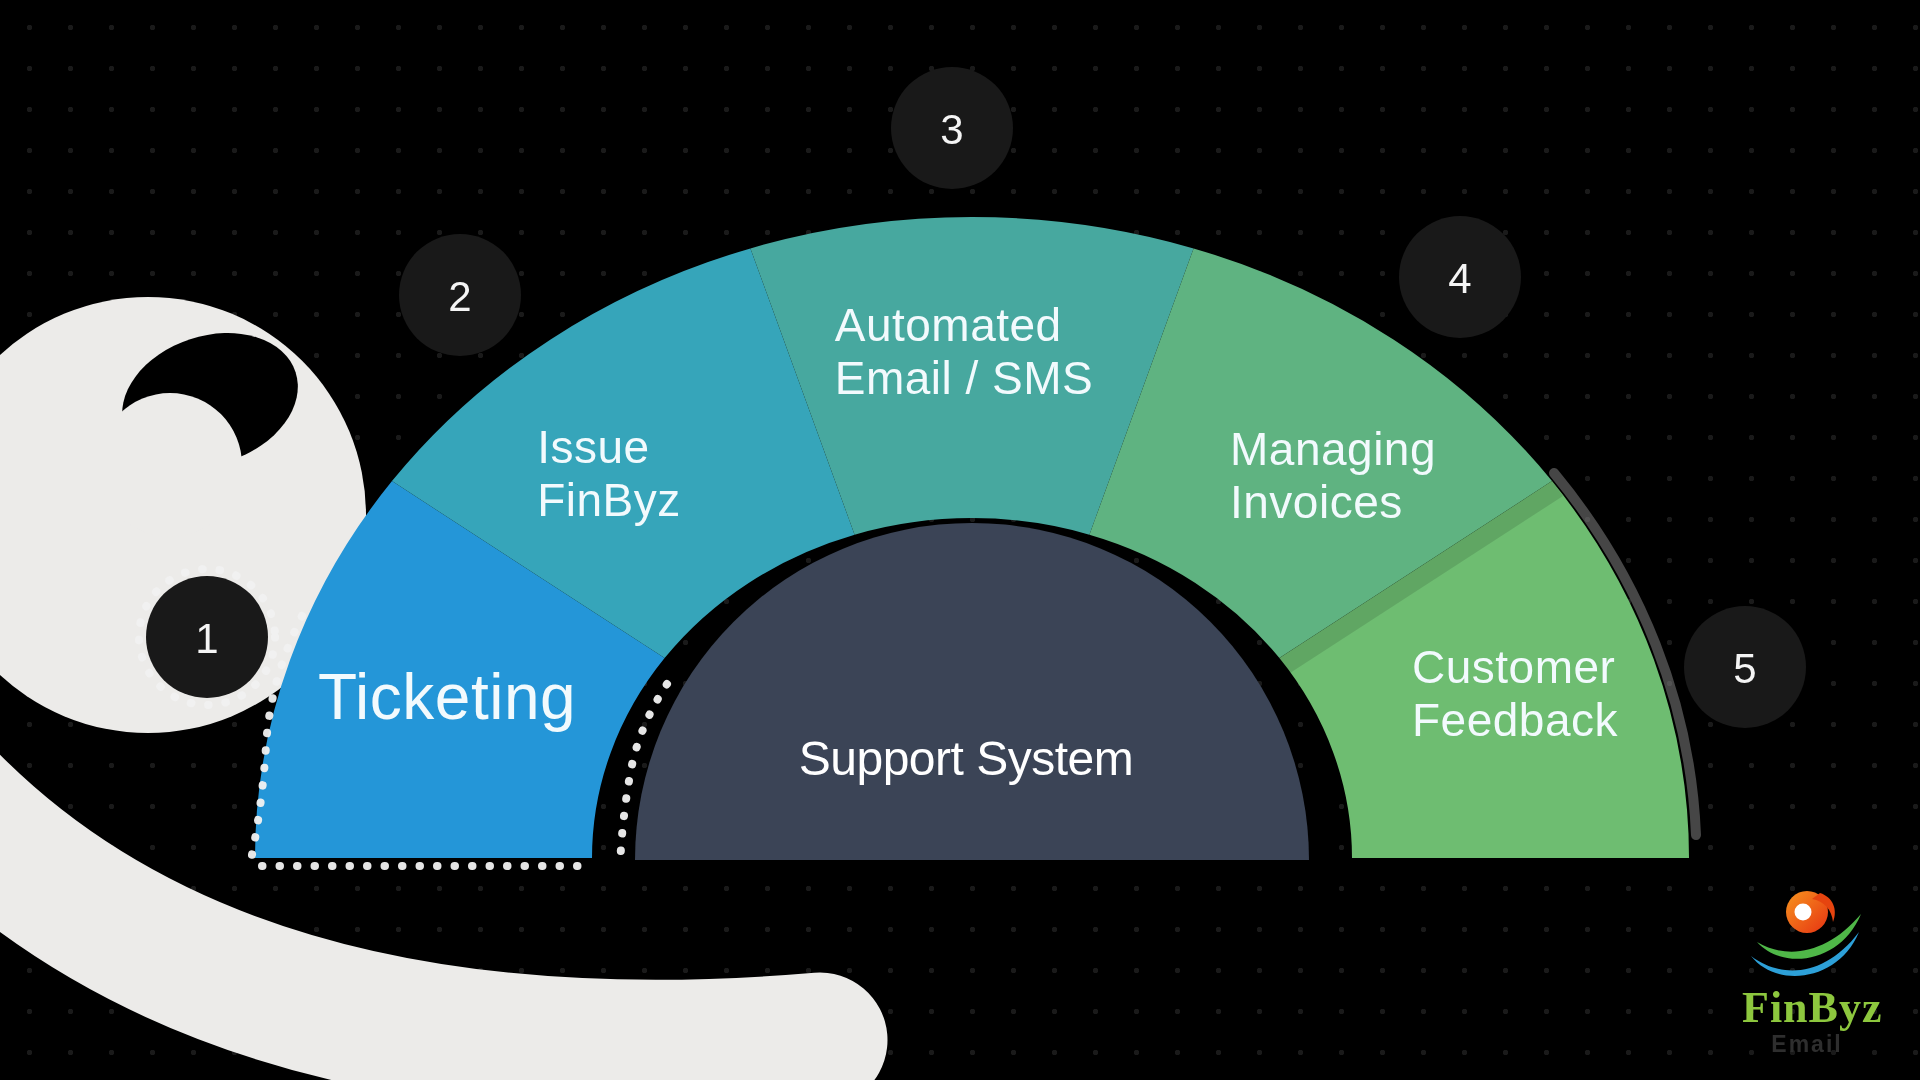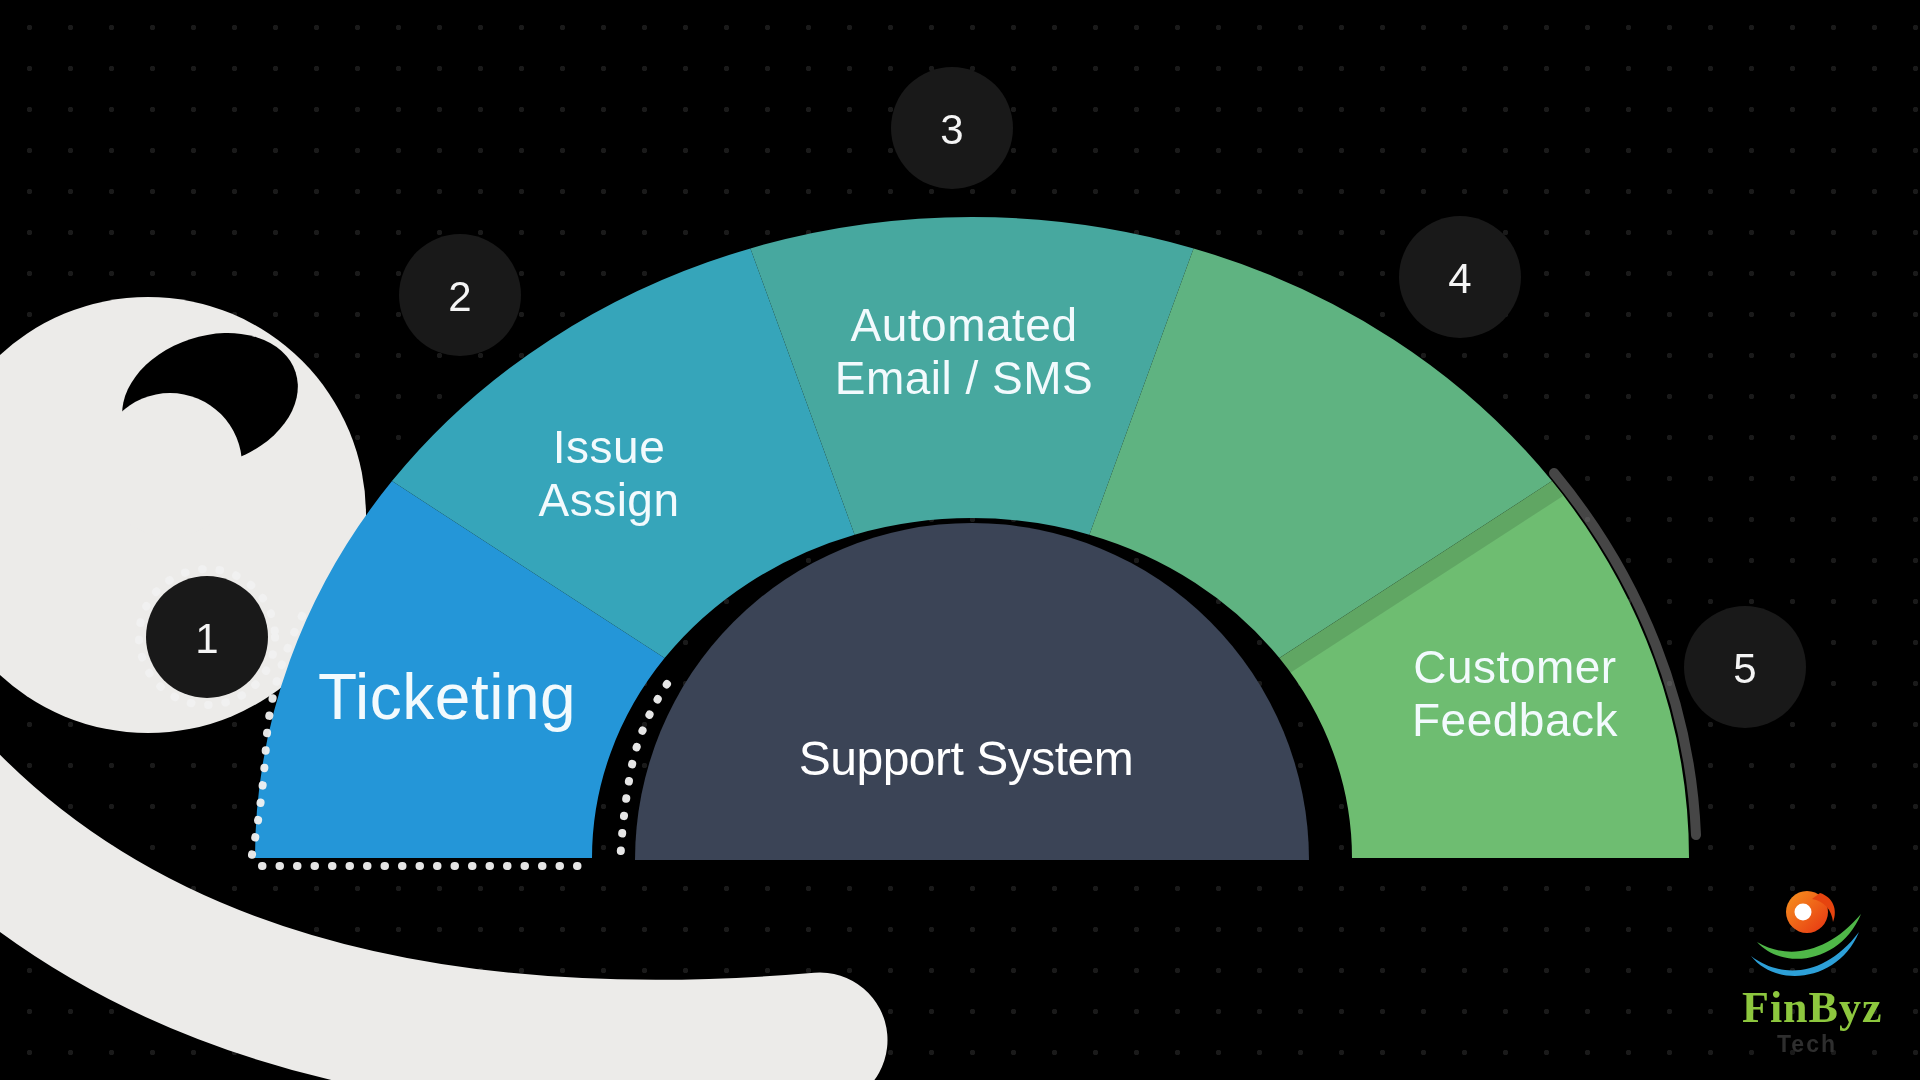--- a/index.html
+++ b/index.html
@@ -14,21 +14,21 @@
     font-family:"Liberation Sans","DejaVu Sans",sans-serif;
   }
   .stage svg.scene{position:absolute;left:0;top:0;}
   .seg-label{
     position:absolute;
     transform:translate(-50%,-50%);
     color:#f2fafd;
     font-weight:300;
     font-size:46px;
     line-height:1.16;
-    text-align:center;
+    text-align:left;
     white-space:pre-line;
     letter-spacing:0.5px;
   }
   .seg-label.l1{font-size:64px;}
   .center-label{
     position:absolute;
     transform:translate(-50%,-50%);
     color:#ffffff;
     font-weight:400;
     font-size:48px;
@@ -112,39 +112,41 @@
   </svg>
 
   <div class="bubble-num" style="left:207px;top:639px">1</div>
   <div class="bubble-num" style="left:460px;top:297px">2</div>
   <div class="bubble-num" style="left:952px;top:130px">3</div>
   <div class="bubble-num" style="left:1460px;top:279px">4</div>
   <div class="bubble-num" style="left:1745px;top:669px">5</div>
 
   <div class="seg-label l1" style="left:447px;top:697px">Ticketing</div>
   <div class="seg-label" style="left:609px;top:474px">Issue
-Assign</div>
+FinByz</div>
   <div class="seg-label" style="left:964px;top:352px">Automated
 Email / SMS</div>
+  <div class="seg-label" style="left:1333px;top:476px">Managing
+Invoices</div>
   <div class="seg-label" style="left:1515px;top:694px">Customer
 Feedback</div>
 
   <div class="center-label" style="left:966px;top:758px">Support System</div>
 
   <div class="logo">
     <svg width="124" height="100" viewBox="0 0 120 100" style="display:block;margin:0 auto;">
       <path d="M 4 70 C 34 93 78 91 112 46 C 92 95 30 103 4 70 Z" fill="#2da0d8"></path>
       <path d="M 10 56 C 42 75 82 66 114 28 C 94 77 36 85 10 56 Z" fill="#4fb748"></path>
       <circle cx="60" cy="26" r="21" fill="url(#og2)"></circle>
       <defs>
         <linearGradient id="og2" x1="0" y1="0" x2="1" y2="1">
           <stop offset="0" stop-color="#f7941e"></stop>
           <stop offset="1" stop-color="#e63312"></stop>
         </linearGradient>
       </defs>
       <circle cx="56" cy="26" r="8.5" fill="#ffffff"></circle>
       <path d="M 73 7 C 86 11 91 24 86 36 C 85 24 77 15 65 13 Z" fill="#e6440f"></path>
     </svg>
     <div class="brand" style="color: rgb(141, 199, 62);">FinByz</div>
-    <div class="sub" style="color: rgb(46, 46, 46);">Tech</div>
+    <div class="sub" style="color: rgb(46, 46, 46);">Email</div>
   </div>
 
 </div>
 
 </body></html>

